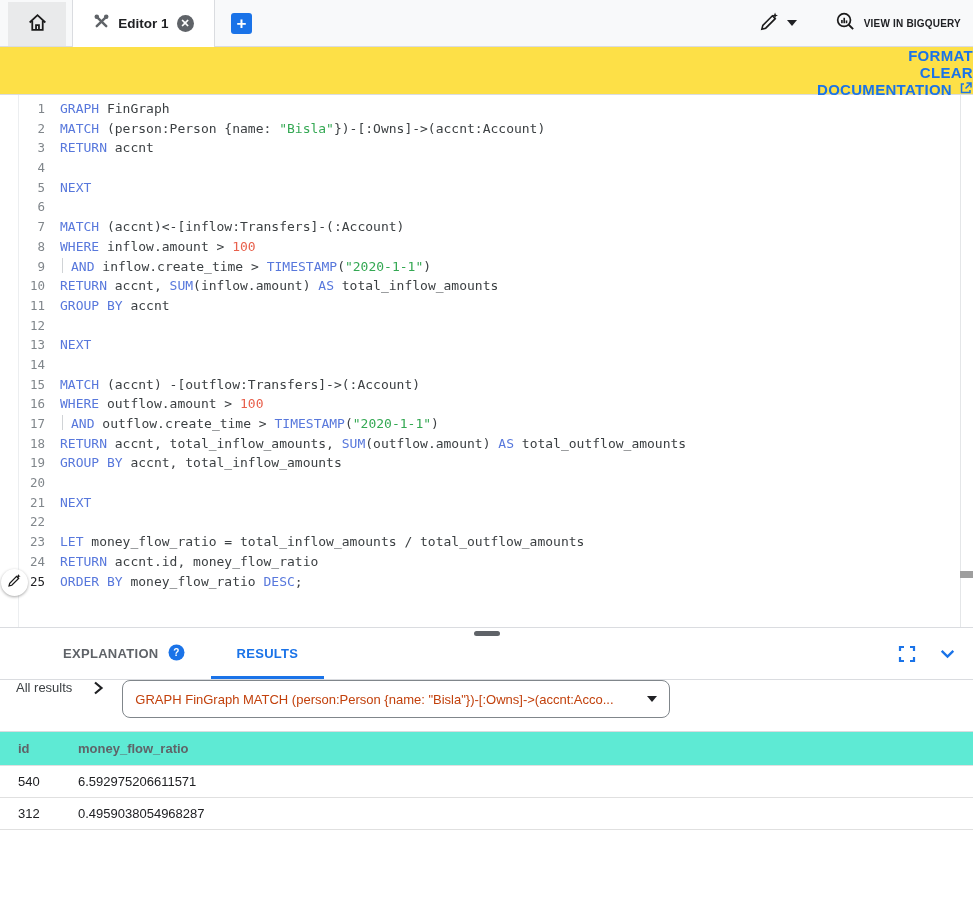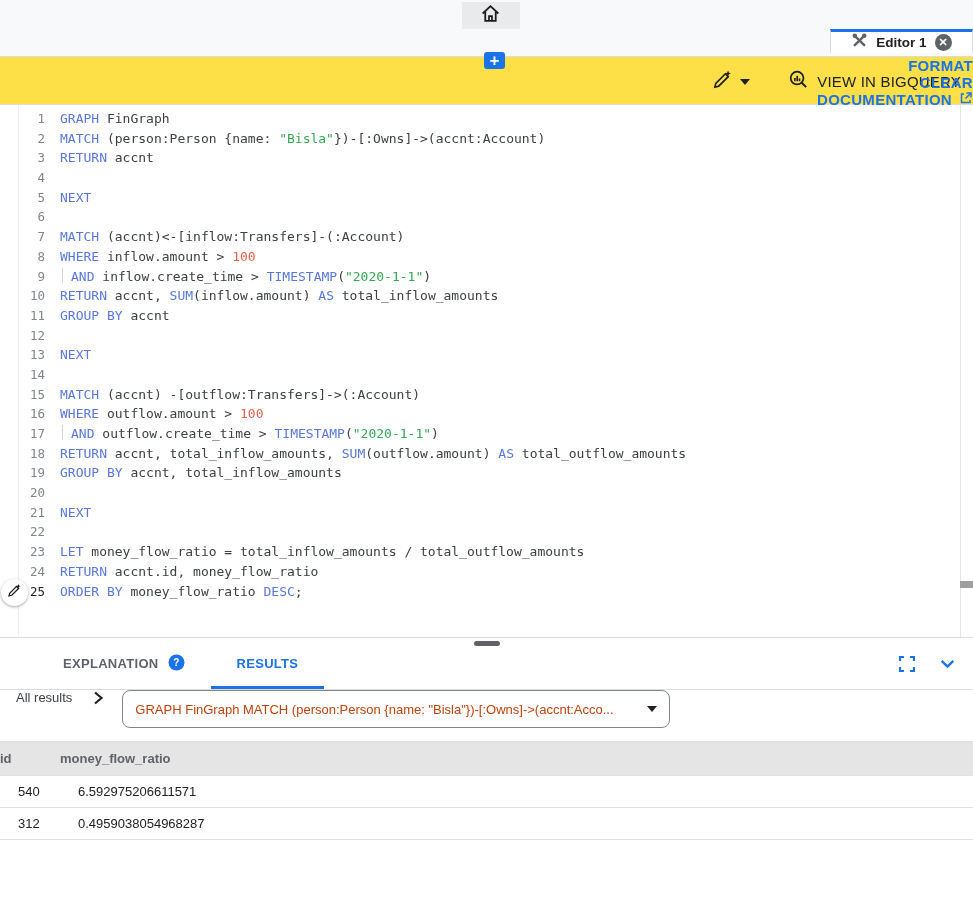--- a/index.html
+++ b/index.html
@@ -2,35 +2,35 @@
 <html><head>
 <meta charset="utf-8">
 <style>
   * { margin:0; padding:0; box-sizing:border-box; }
   html,body { background:#fff; }
   body { font-family:"Liberation Sans", sans-serif; color:#202124; }
   .app { position:relative; width:973px; height:902px; background:#fff; overflow:hidden;
          --accent:#1a73e8; --kw:#5878dc; --str:#34a853; --num:#e8604c; --plain:#3c4043; --green:#1e8e3e; }
 
   
-  .tabbar { height:57px; background:#f8f9fa; border-bottom:1px solid #dadce0; display:flex; align-items:center;flex-direction:column; }
+  .tabbar { height:47px; background:#f8f9fa; border-bottom:1px solid #dadce0; display:flex; align-items:center; }
   .home-btn { width:58px; height:44px; margin-left:8px; margin-top:2px; background:#e9eaeb; display:flex; align-items:center; justify-content:center; cursor:pointer; }
   .tab { align-self:flex-end; height:50px; width:143px; margin-left:6px; background:#fff;
          border-top:3px solid var(--accent); border-left:1px solid #dadce0; border-right:1px solid #dadce0;
          display:flex; align-items:center; justify-content:center; gap:8px; margin-bottom:-1px; }
   .tab-label { font-size:13.5px; font-weight:700; color:#202124; }
   .close-circle { width:17px; height:17px; border-radius:50%; background:#5f6368; color:#fff; font-size:11px; font-weight:700;
                   display:flex; align-items:center; justify-content:center; line-height:1; cursor:pointer; }
   .add-tab { width:21px; height:21px; margin-left:16px; border-radius:3px; background:var(--accent); color:#fff;
              font-size:17px; font-weight:700; display:flex; align-items:center; justify-content:center; line-height:1; cursor:pointer; }
   .tabbar-right { margin-left:auto; margin-right:12px; display:flex; align-items:center; gap:38px; }
   .magic-group { display:flex; align-items:center; gap:7px; cursor:pointer; }
   .caret-down { width:0; height:0; border-left:5px solid transparent; border-right:5px solid transparent; border-top:6px solid #202124; }
   .view-bq { display:flex; align-items:center; gap:8px; cursor:pointer; }
-  .view-bq-label { font-size:15px; font-weight:400; letter-spacing:.2px; color:#202124; }
+  .view-bq-label { font-size:10px; font-weight:700; letter-spacing:.2px; color:#202124; }
 
   
   .toolbar { height:48px; background:#fde047; border-bottom:1px solid #dadce0; display:flex; align-items:flex-end;flex-direction:column; }
   .run-split { display:flex; margin-left:57px; height:36px; border-radius:4px; overflow:hidden; box-shadow:0 1px 2px rgba(60,64,67,.3); }
   .run-main { background:var(--accent); color:#fff; display:flex; align-items:center; gap:8px; padding:0 16px 0 12px;
               font-size:13px; font-weight:700; letter-spacing:.6px; cursor:pointer; }
   .run-caret { background:var(--accent); width:26px; display:flex; align-items:center; justify-content:center;
                border-left:1px solid rgba(255,255,255,.55); cursor:pointer; }
   .run-caret .caret-down { border-top-color:#fff; border-left-width:4.5px; border-right-width:4.5px; border-top-width:5.5px; }
   .tool-link { color:var(--accent); font-size:15px; font-weight:700; letter-spacing:.3px; cursor:pointer; display:flex; align-items:center; gap:7px; }
@@ -70,22 +70,22 @@
   .results-toolbar { height:52px; display:flex; align-items:flex-start; border-bottom:1px solid #dadce0; padding-left:16px; }
   .all-results { font-size:13px; color:#3c4043; }
   .chev-right { margin:0 16px 0 18px; cursor:pointer; display:flex; }
   .query-dropdown { width:548px; height:38px; border:1px solid #80868b; border-radius:8px; display:flex; align-items:center;
                     padding:0 12px; gap:8px; cursor:pointer; background:#fff; }
   .query-dropdown-text { flex:1; font-size:13px; color:#c2410c; white-space:nowrap; overflow:hidden; }
   .dd-caret { width:0; height:0; border-left:5px solid transparent; border-right:5px solid transparent; border-top:6px solid #202124; }
   .statement { margin-left:20px; font-size:13.5px; color:#202124; }
 
   table.results-table { width:100%; border-collapse:collapse; }
-  .results-table th { height:33px; background:#e5e5e5; color:#5f6368; font-size:13px; font-weight:700; text-align:left;
-                      border-bottom:1px solid #e0e0e0; }
+  .results-table th { height:33px; background:#5eead4; color:#5f6368; font-size:13px; font-weight:700; text-align:left;
+                      padding-left:18px; border-bottom:1px solid #e0e0e0; }
   .results-table th.col-id, .results-table td.col-id { width:60px; }
   .results-table td { height:32px; font-size:13px; color:#202124; padding-left:18px; border-bottom:1px solid #e0e0e0; }
 </style>
 </head>
 <body>
 
 <div class="app" style="--accent: #1a73e8; --kw: #5878dc; --str: #34a853; --num: #e8604c; --plain: #3c4043; --green: #1e8e3e;">
 
   <div class="tabbar">
     <div class="home-btn">

